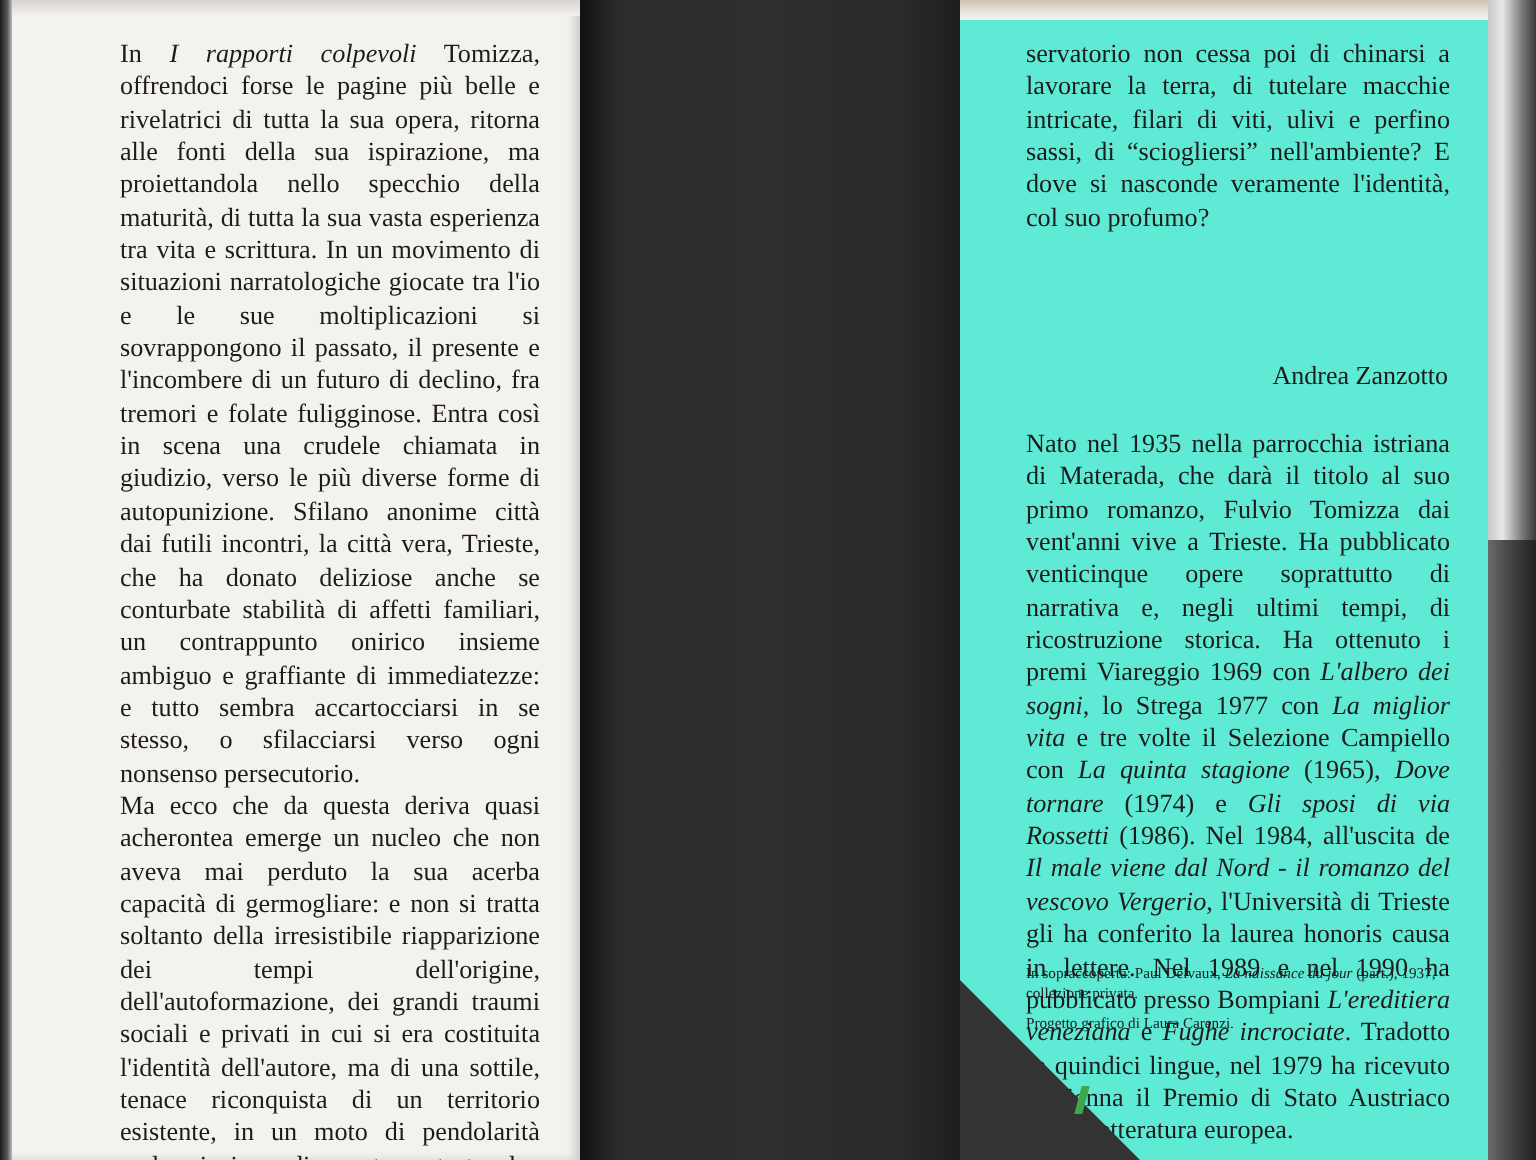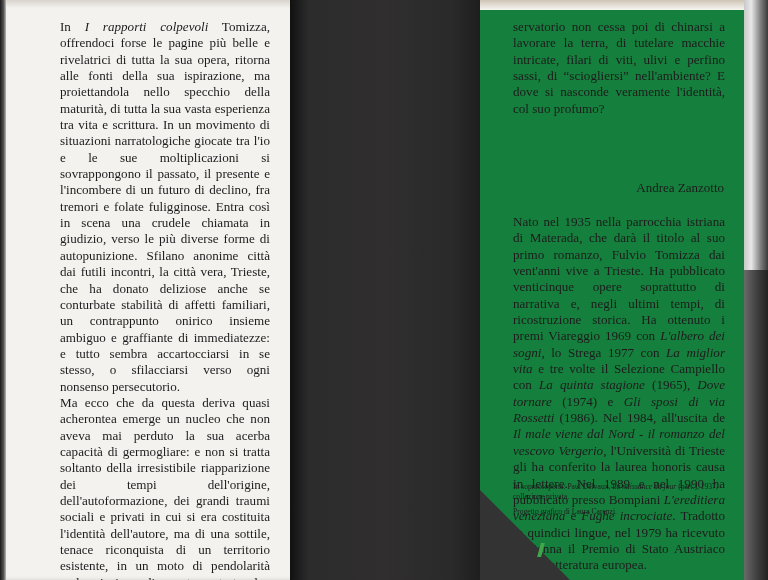--- a/index.html
+++ b/index.html
@@ -10,33 +10,32 @@
     color:#1d1b1c;
   }
   .left-edge {
     position:absolute; left:0; top:0; width:6px; height:580px;
     background:linear-gradient(to right,#1a1a1a,#555 60%,#bbb);
   }
   .left-page {
     position:absolute; left:6px; top:0; width:284px; height:580px;
     background:#f4f2ef;
     box-shadow: inset -3px 0 4px rgba(0,0,0,0.15);
-    padding-left: 31px;
   }
   .left-page .top-strip {
     position:absolute; left:0; top:0; width:100%; height:8px;
     background:linear-gradient(#d8d3cc,#f4f2ef);
   }
   .spine {
     position:absolute; left:290px; top:0; width:190px; height:580px;
     background:linear-gradient(to right,#111 0%,#2c2c2c 10%,#302e2f 50%,#2a2a2a 85%,#1e1e1e 100%);
   }
   .right-page {
     position:absolute; left:480px; top:0; width:264px; height:580px;
-    background:#15803d;
+    background:#5eead4;
     overflow:hidden;
   }
   .right-page .top-strip {
     position:absolute; left:0; top:0; width:100%; height:10px;
     background:linear-gradient(#cfc4b4,#f7f6f4);
   }
   .corner-fold {
     position:absolute; left:0; bottom:0; width:0; height:0;
     border-left:90px solid #333;
     border-top:90px solid transparent;

